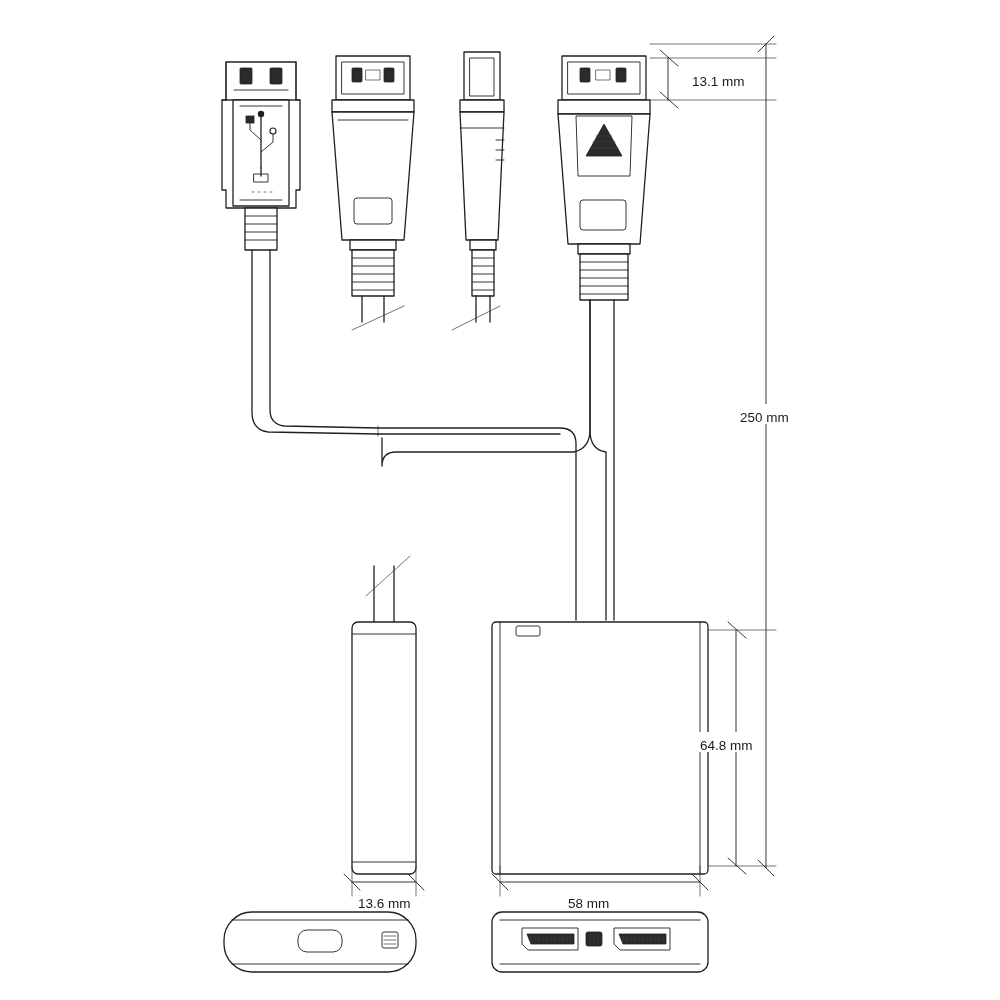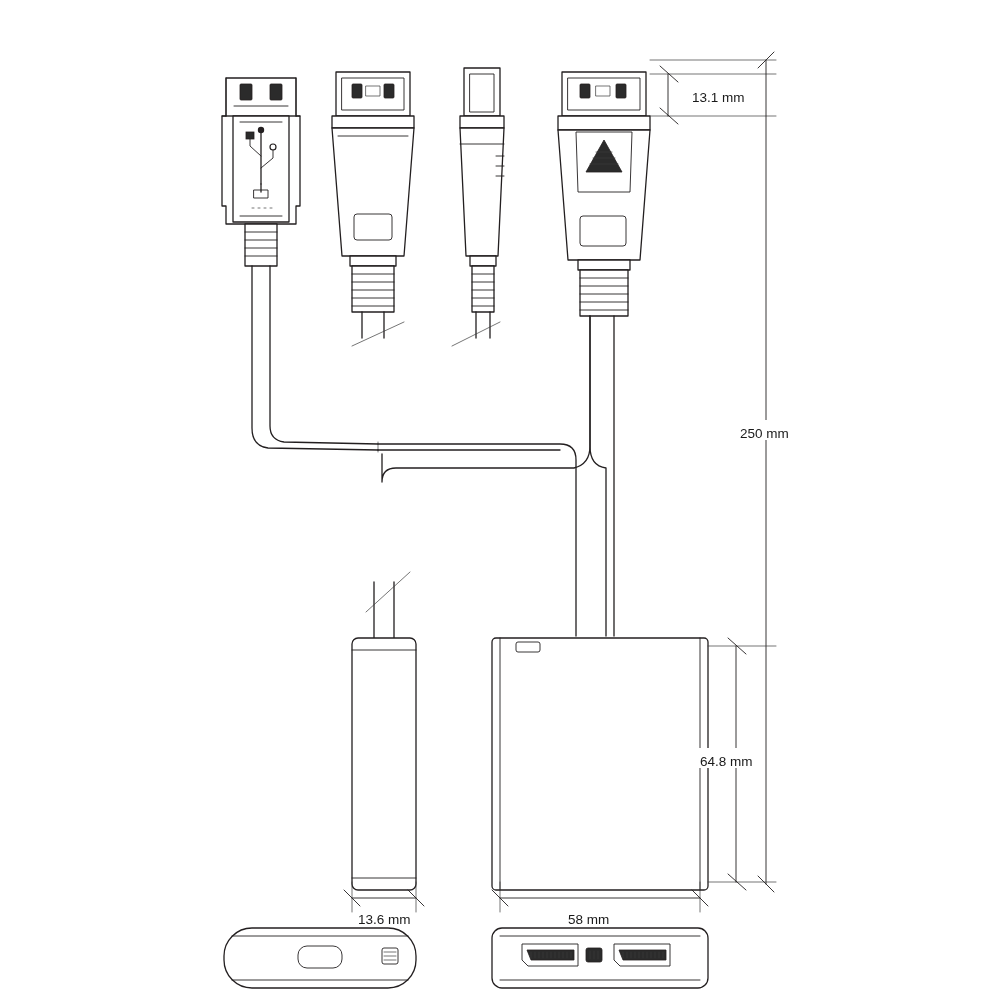--- a/index.html
+++ b/index.html
@@ -13,21 +13,20 @@
     font-family: "Liberation Sans", sans-serif;
     position: relative;
     overflow: hidden;
   }
   #diagram-root {
     position: absolute;
     left: 0;
     top: 0;
     width: 1000px;
     height: 776px;
-    margin-top: 16px;
   }
   svg.tech-drawing {
     display: block;
     width: 1000px;
     height: 1000px;
   }
   .dim-label {
     font-family: "Liberation Sans", sans-serif;
     font-size: 13.5px;
     fill: #1a1a1a;

